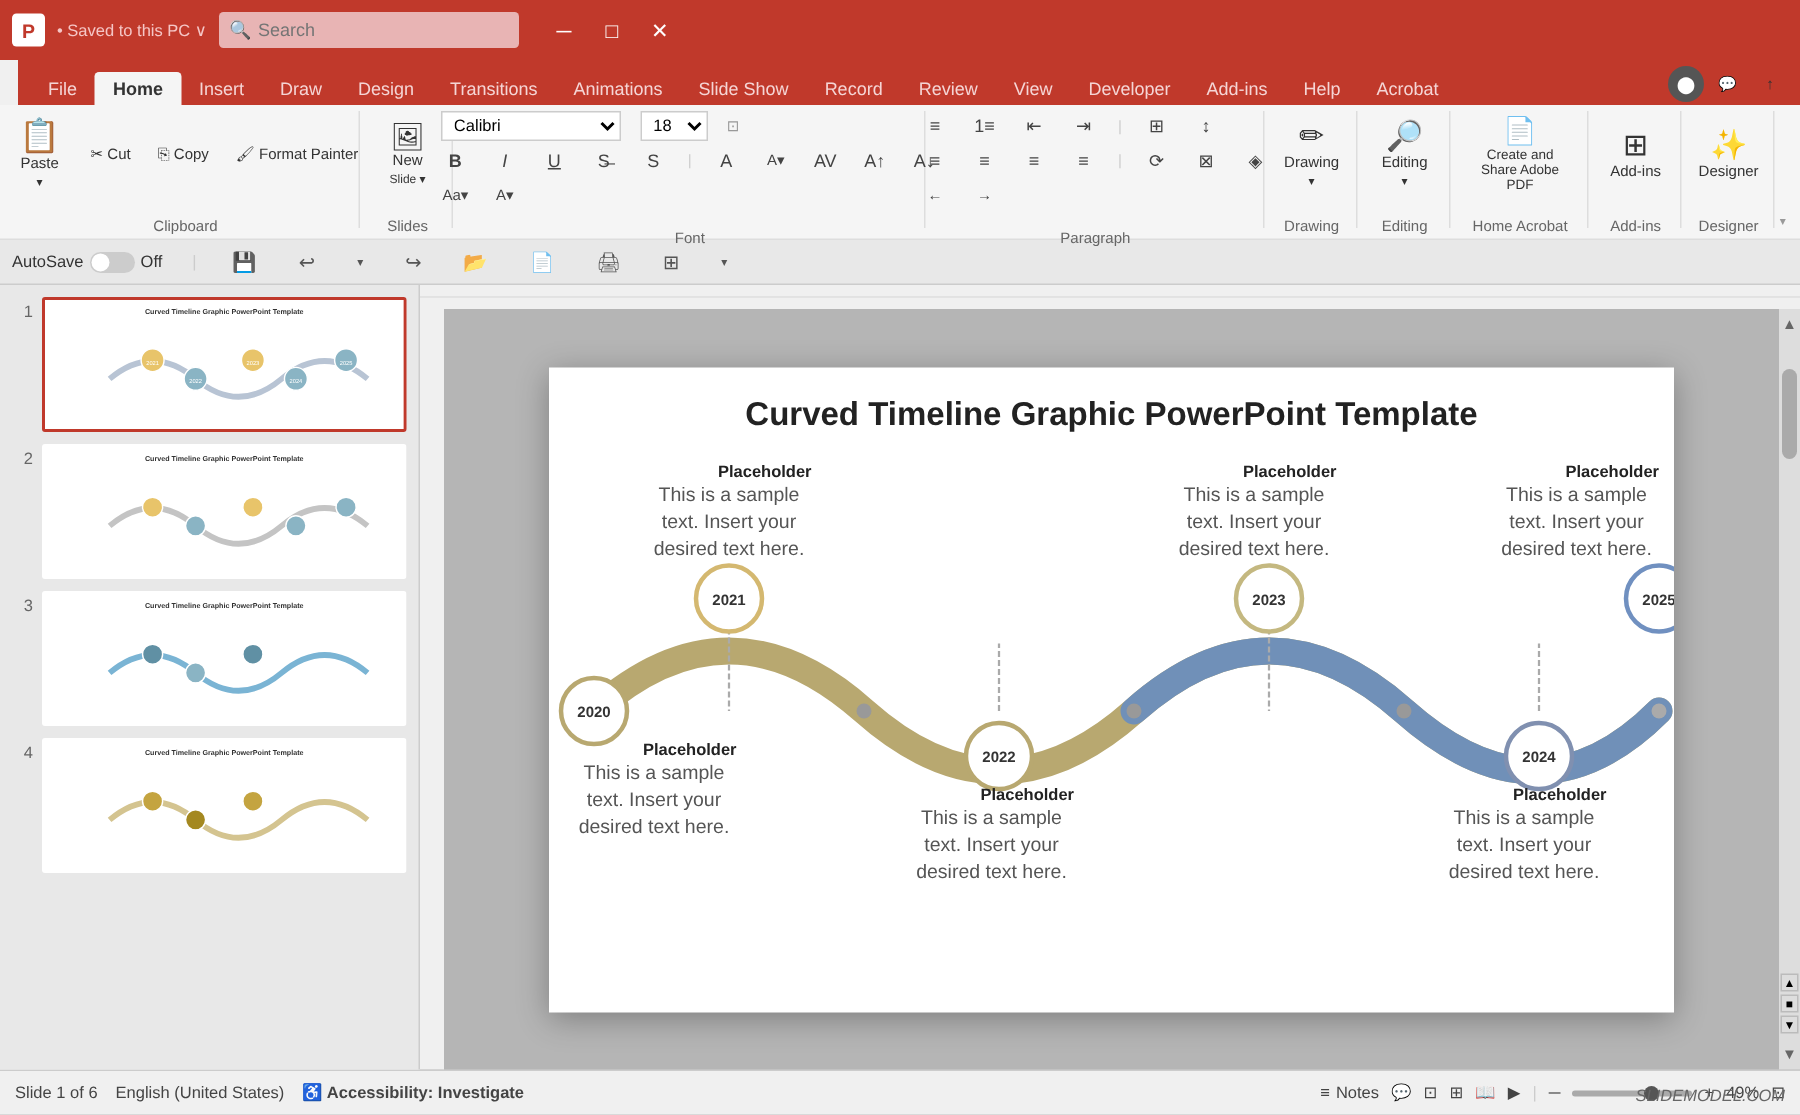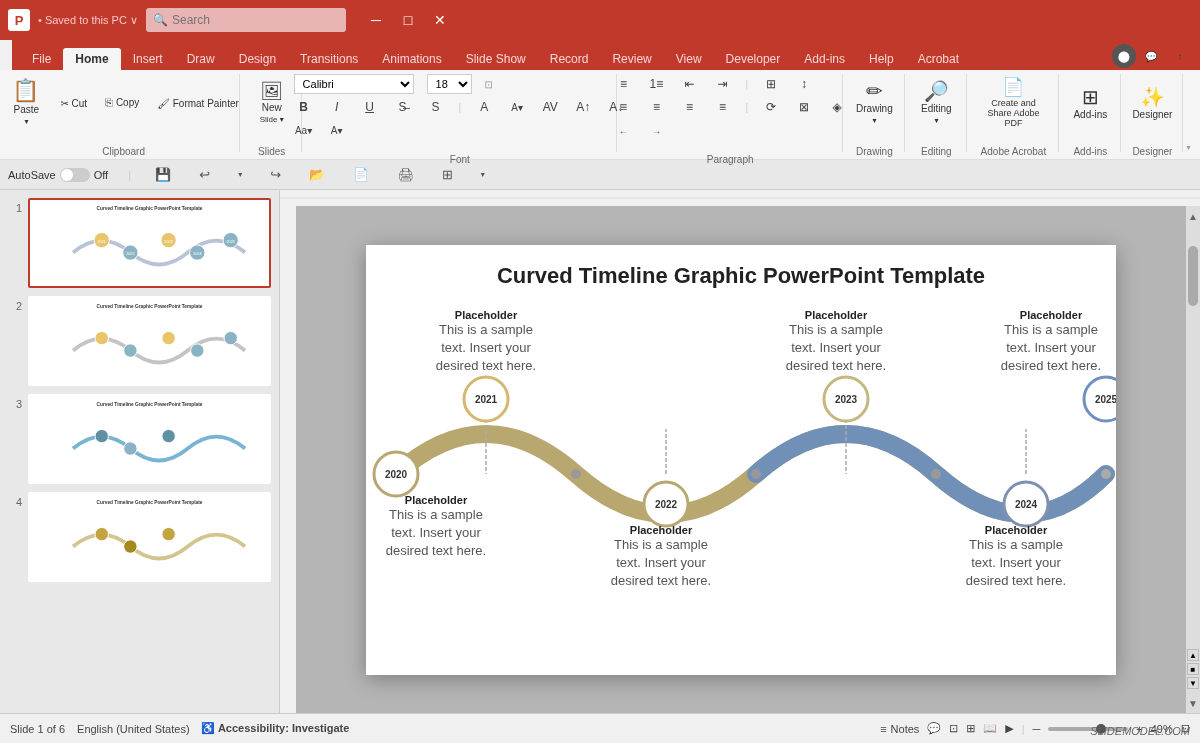--- a/index.html
+++ b/index.html
@@ -398,20 +398,21 @@
     
     .placeholder-box {
       position: absolute;
       text-align: center;
       width: 110px;
     }
     .placeholder-title {
       font-weight: 700;
       font-size: 11px;
       color: #222;
+      text-align: right;
     }
     .placeholder-body {
       font-size: 13px;
       color: #555;
       line-height: 1.4;
     }
 
     
     .font-row {
       display: flex;
@@ -611,21 +612,21 @@
     <div class="ribbon-group-label">Editing</div>
   </div>
 
   <div class="ribbon-group" style="min-width:90px;">
     <div class="ribbon-group-content">
       <button class="ribbon-btn-large" style="width:70px;">
         <div class="icon-area" style="font-size:18px;">📄</div>
         <span style="font-size:9px;text-align:center;">Create and Share Adobe PDF</span>
       </button>
     </div>
-    <div class="ribbon-group-label">Adobe Acrobat</div>
+    <div class="ribbon-group-label">Home Acrobat</div>
   </div>
 
   <div class="ribbon-group">
     <div class="ribbon-group-content">
       <button class="ribbon-btn-large">
         <div class="icon-area" style="font-size:20px;">⊞</div>
         <span>Add-ins</span>
       </button>
     </div>
     <div class="ribbon-group-label">Add-ins</div>

